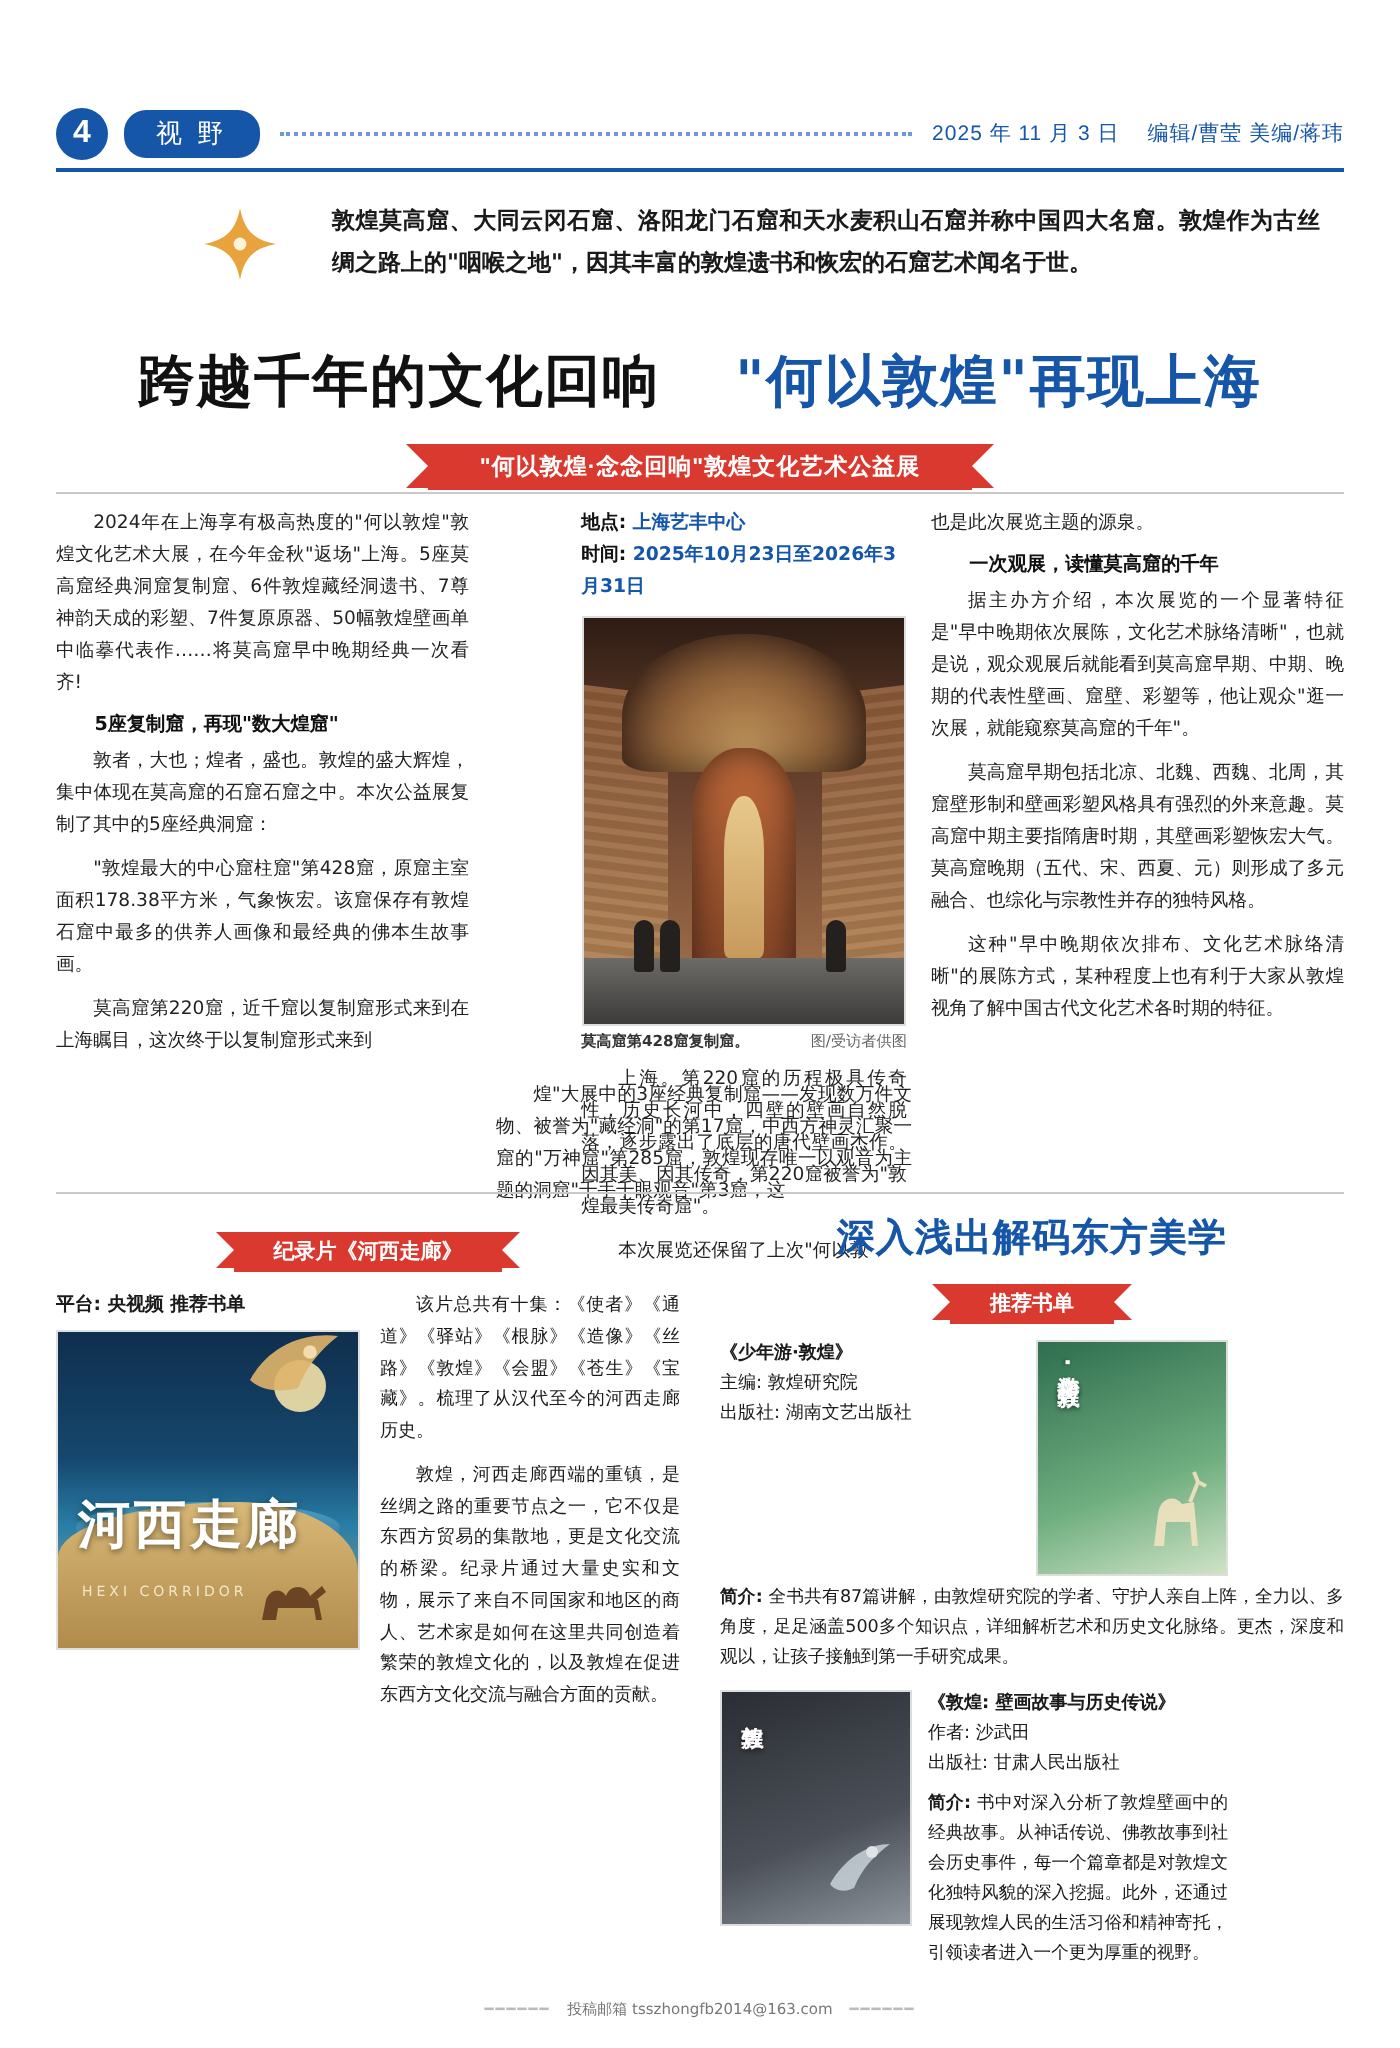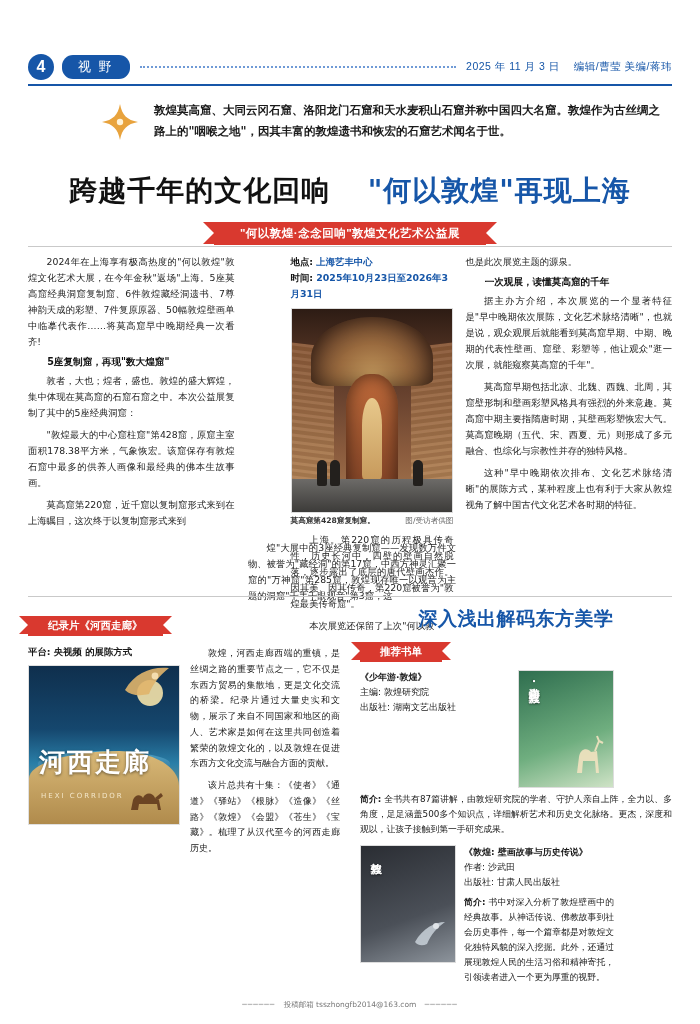--- a/index.html
+++ b/index.html
@@ -49,21 +49,21 @@
     letter-spacing:.5px;
   }
   .masthead-rule {
     position:absolute; top:84px; left:28px; right:28px;
     height:2px; background:#1656a8;
   }
 
   
   .lead {
     position:absolute; top:100px; left:100px; right:40px;
-    display:flex; gap:14px;
+    display:flex; gap:26px;
   }
   .spark {
     flex:0 0 auto; width:40px; height:40px;
     position:relative; margin-top:2px;
   }
   .spark svg { width:40px; height:40px; display:block; }
   .lead-text {
     font-size:11.5px; line-height:1.85;
     color:#1a1a1a; font-weight:bold;
     text-align:justify;
@@ -190,21 +190,21 @@
   .features {
     position:absolute; top:606px; left:28px; right:28px;
     display:flex; gap:20px;
   }
   .feature { width:312px; }
   .feature-title {
     font-size:19px; font-weight:bold; color:#1656a8; text-align:center;
     font-family:"DejaVu Sans", sans-serif;
     letter-spacing:.5px;
   }
-  .mini-ribbon-wrap { display:flex; margin-top:10px; }
+  .mini-ribbon-wrap { display:flex; justify-content:center; margin-top:10px; }
   .mini-ribbon {
     background:#d9392f; color:#fff; font-size:10.5px; font-weight:bold;
     padding:3px 20px; position:relative;
   }
   .mini-ribbon:before, .mini-ribbon:after{
     content:""; position:absolute; top:0; width:0; height:0;
     border-top:9.5px solid #d9392f; border-bottom:9.5px solid #d9392f;
   }
   .mini-ribbon:before{ left:-9px; border-left:9px solid transparent; }
   .mini-ribbon:after{ right:-9px; border-right:9px solid transparent; }
@@ -397,41 +397,41 @@
 
   <div class="features">
 
     <div class="feature">
       <div class="mini-ribbon-wrap">
         <div class="mini-ribbon">纪录片《河西走廊》</div>
       </div>
 
       <div class="feature-body">
         <div class="feature-left">
-          <div class="platform-line">平台: 央视频 的展陈方式</div>
+          <div class="platform-line">平台: 央视频 推荐书单</div>
           <div class="poster">
             <div class="poster-sun"></div>
             <div class="poster-water"></div>
             <div class="poster-dunes"></div>
             <svg class="flying-apsara" viewBox="0 0 54 54" xmlns="http://www.w3.org/2000/svg">
               <path d="M6 30 C16 12 34 6 50 8 C40 16 34 24 30 34 C22 36 12 36 6 30 Z" fill="#e0b46a" opacity=".9"></path>
               <circle cx="36" cy="16" r="3.4" fill="#f3dcae"></circle>
             </svg>
             <div class="poster-title">河西走廊</div>
             <div class="poster-sub">HEXI CORRIDOR</div>
             <svg class="camel" viewBox="0 0 44 30" xmlns="http://www.w3.org/2000/svg">
               <path d="M6 24 L8 14 C10 8 16 8 18 12 C20 6 28 6 30 12 L34 14 L36 24 L33 24 L32 18 L14 18 L13 24 Z" fill="#6b4423"></path>
               <path d="M30 12 L36 7 L38 10 L33 14 Z" fill="#6b4423"></path>
             </svg>
           </div>
         </div>
         <div class="feature-right">
           <div class="doc-col">
+            <p>该片总共有十集：《使者》《通道》《驿站》《根脉》《造像》《丝路》《敦煌》《会盟》《苍生》《宝藏》。梳理了从汉代至今的河西走廊历史。</p>
             <p>敦煌，河西走廊西端的重镇，是丝绸之路的重要节点之一，它不仅是东西方贸易的集散地，更是文化交流的桥梁。纪录片通过大量史实和文物，展示了来自不同国家和地区的商人、艺术家是如何在这里共同创造着繁荣的敦煌文化的，以及敦煌在促进东西方文化交流与融合方面的贡献。</p>
-            <p>该片总共有十集：《使者》《通道》《驿站》《根脉》《造像》《丝路》《敦煌》《会盟》《苍生》《宝藏》。梳理了从汉代至今的河西走廊历史。</p>
           </div>
         </div>
       </div>
     </div>
 
     <div class="feature">
       <div class="feature-title">深入浅出解码东方美学</div>
       <div class="mini-ribbon-wrap">
         <div class="mini-ribbon">推荐书单</div>
       </div>

